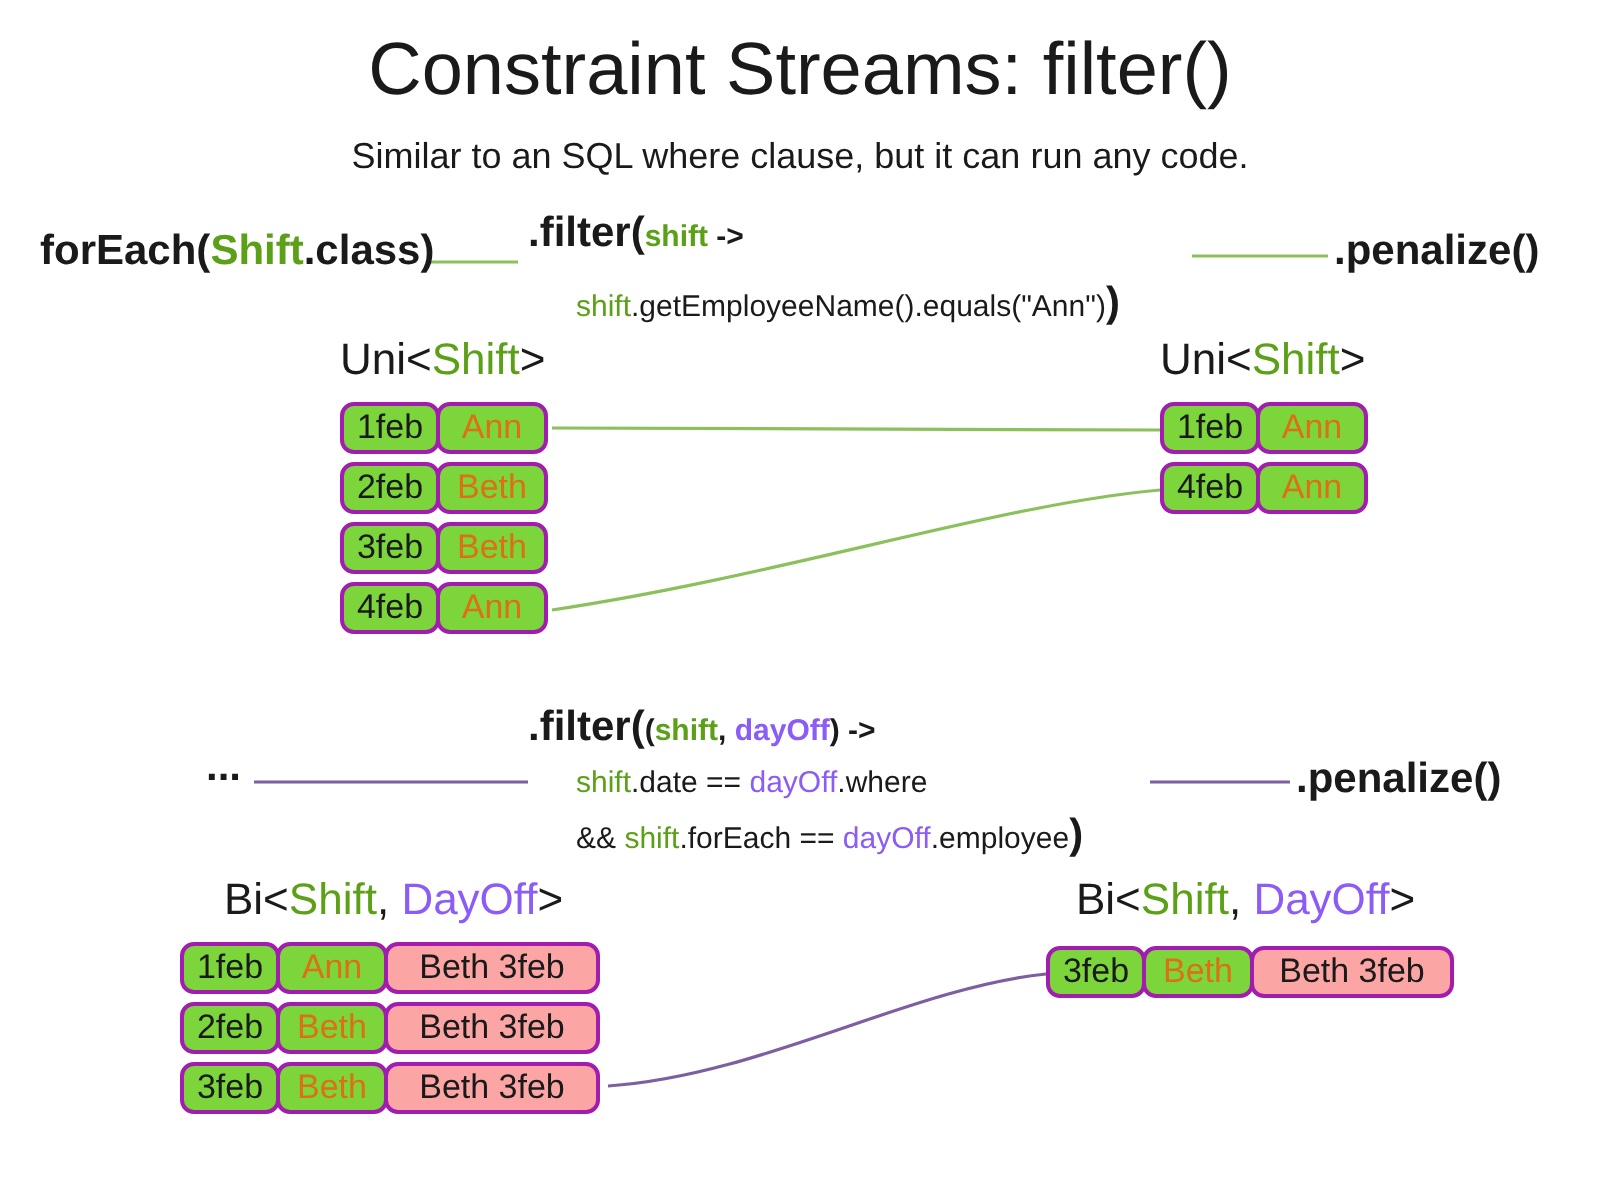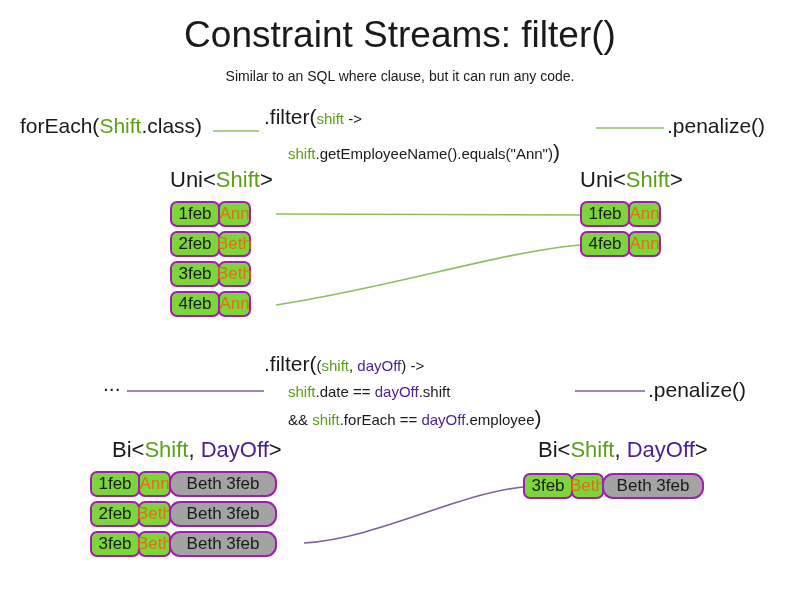--- a/index.html
+++ b/index.html
@@ -1,35 +1,35 @@
 <!DOCTYPE html>
 <html><head>
 <meta charset="utf-8">
 <style>
   html,body{margin:0;padding:0;background:#fff;}
   .slide{position:relative;width:800px;height:600px;background:#ffffff;overflow:hidden;
          font-family:"Liberation Sans",sans-serif;color:#1a1a1a;padding-left:48px;}
   .abs{position:absolute;}
   .center{left:0;width:800px;text-align:center;}
   .title{top:14px;font-size:37px;}
-  .subtitle{top:68px;font-size:14px;text-align:center;}
-  .code{font-size:21px;white-space:nowrap;}
+  .subtitle{top:68px;font-size:18px;text-align:center;}
+  .code{font-size:21px;white-space:nowrap;font-weight:bold;}
   .code-sm{font-size:15px;}
   .tok-g{color:#5ca018;}
-  .tok-b{color:#4c1d95;}
+  .tok-b{color:#8b5cf6;}
   .tok-o{color:#dd6f14;}
   .type-label{font-size:22px;white-space:nowrap;}
   .tbl .row{display:flex;margin-bottom:4px;}
   .cell{height:26px;box-sizing:border-box;border:2px solid #a21caf;border-radius:7px;
         display:flex;align-items:center;justify-content:center;font-size:17px;white-space:nowrap;}
   .cell + .cell{margin-left:-2px;}
   .cell-green{background:#7dd53c;}
-  .cell-blue{background:#a3a3a3;border-radius:11px;}
+  .cell-blue{background:#fca5a5;}
   .w-date{width:50px;}
-  .w-name{width:33px;}
+  .w-name{width:56px;}
   .w-dayoff{width:108px;}
   .w-dayoff-sm{width:102px;}
   svg.wires{position:absolute;left:0;top:0;pointer-events:none;}
 </style>
 </head>
 <body>
 
 <div class="slide">
 
   <svg class="wires" width="800" height="600">
@@ -84,21 +84,21 @@
     <div class="row">
       <div class="cell cell-green w-date">4feb</div>
       <div class="cell cell-green w-name tok-o">Ann</div>
     </div>
   </div>
 
   <div class="abs code" style="left:103px;top:372px;">...</div>
 
   <div class="abs code" style="left:264px;top:352px;"><span>.filter(</span><span class="code-sm">(</span><span class="code-sm tok-g">shift</span><span class="code-sm">, </span><span class="code-sm tok-b">dayOff</span><span class="code-sm">)</span><span class="code-sm"> -&gt;</span></div>
 
-  <div class="abs code-sm" style="left:288px;top:383px;"><span class="tok-g">shift</span><span>.date == </span><span class="tok-b">dayOff</span><span>.shift</span></div>
+  <div class="abs code-sm" style="left:288px;top:383px;"><span class="tok-g">shift</span><span>.date == </span><span class="tok-b">dayOff</span><span>.where</span></div>
 
   <div class="abs code-sm" style="left:288px;top:406px;"><span>&amp;&amp; </span><span class="tok-g">shift</span><span>.forEach == </span><span class="tok-b">dayOff</span><span>.employee</span><span class="code">)</span></div>
 
   <div class="abs code" style="left:648px;top:378px;">.penalize()</div>
 
   <div class="abs type-label" style="left:112px;top:437px;"><span>Bi&lt;</span><span class="tok-g">Shift</span><span>, </span><span class="tok-b">DayOff</span><span>&gt;</span></div>
 
   <div class="abs type-label" style="left:538px;top:437px;"><span>Bi&lt;</span><span class="tok-g">Shift</span><span>, </span><span class="tok-b">DayOff</span><span>&gt;</span></div>
 
   <div class="abs tbl" style="left:90px;top:471px;">

